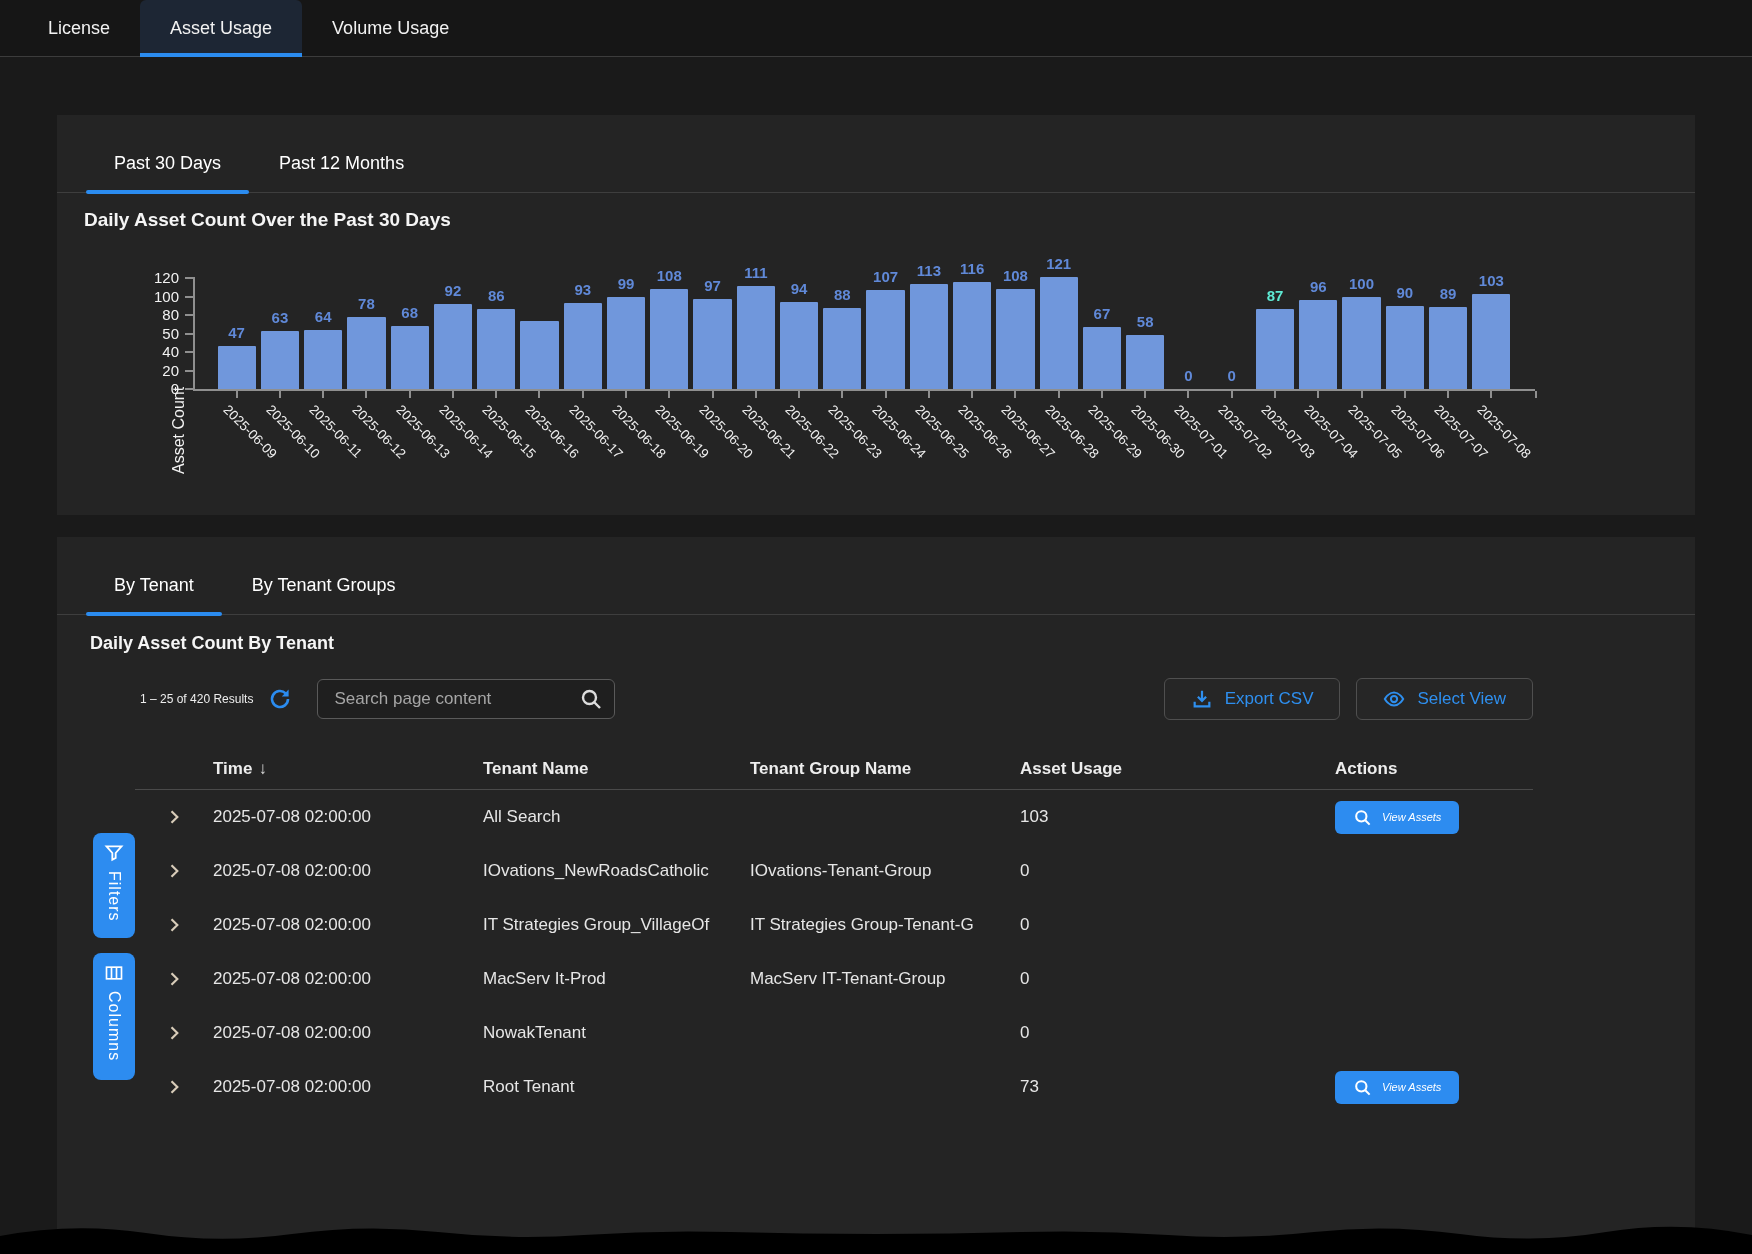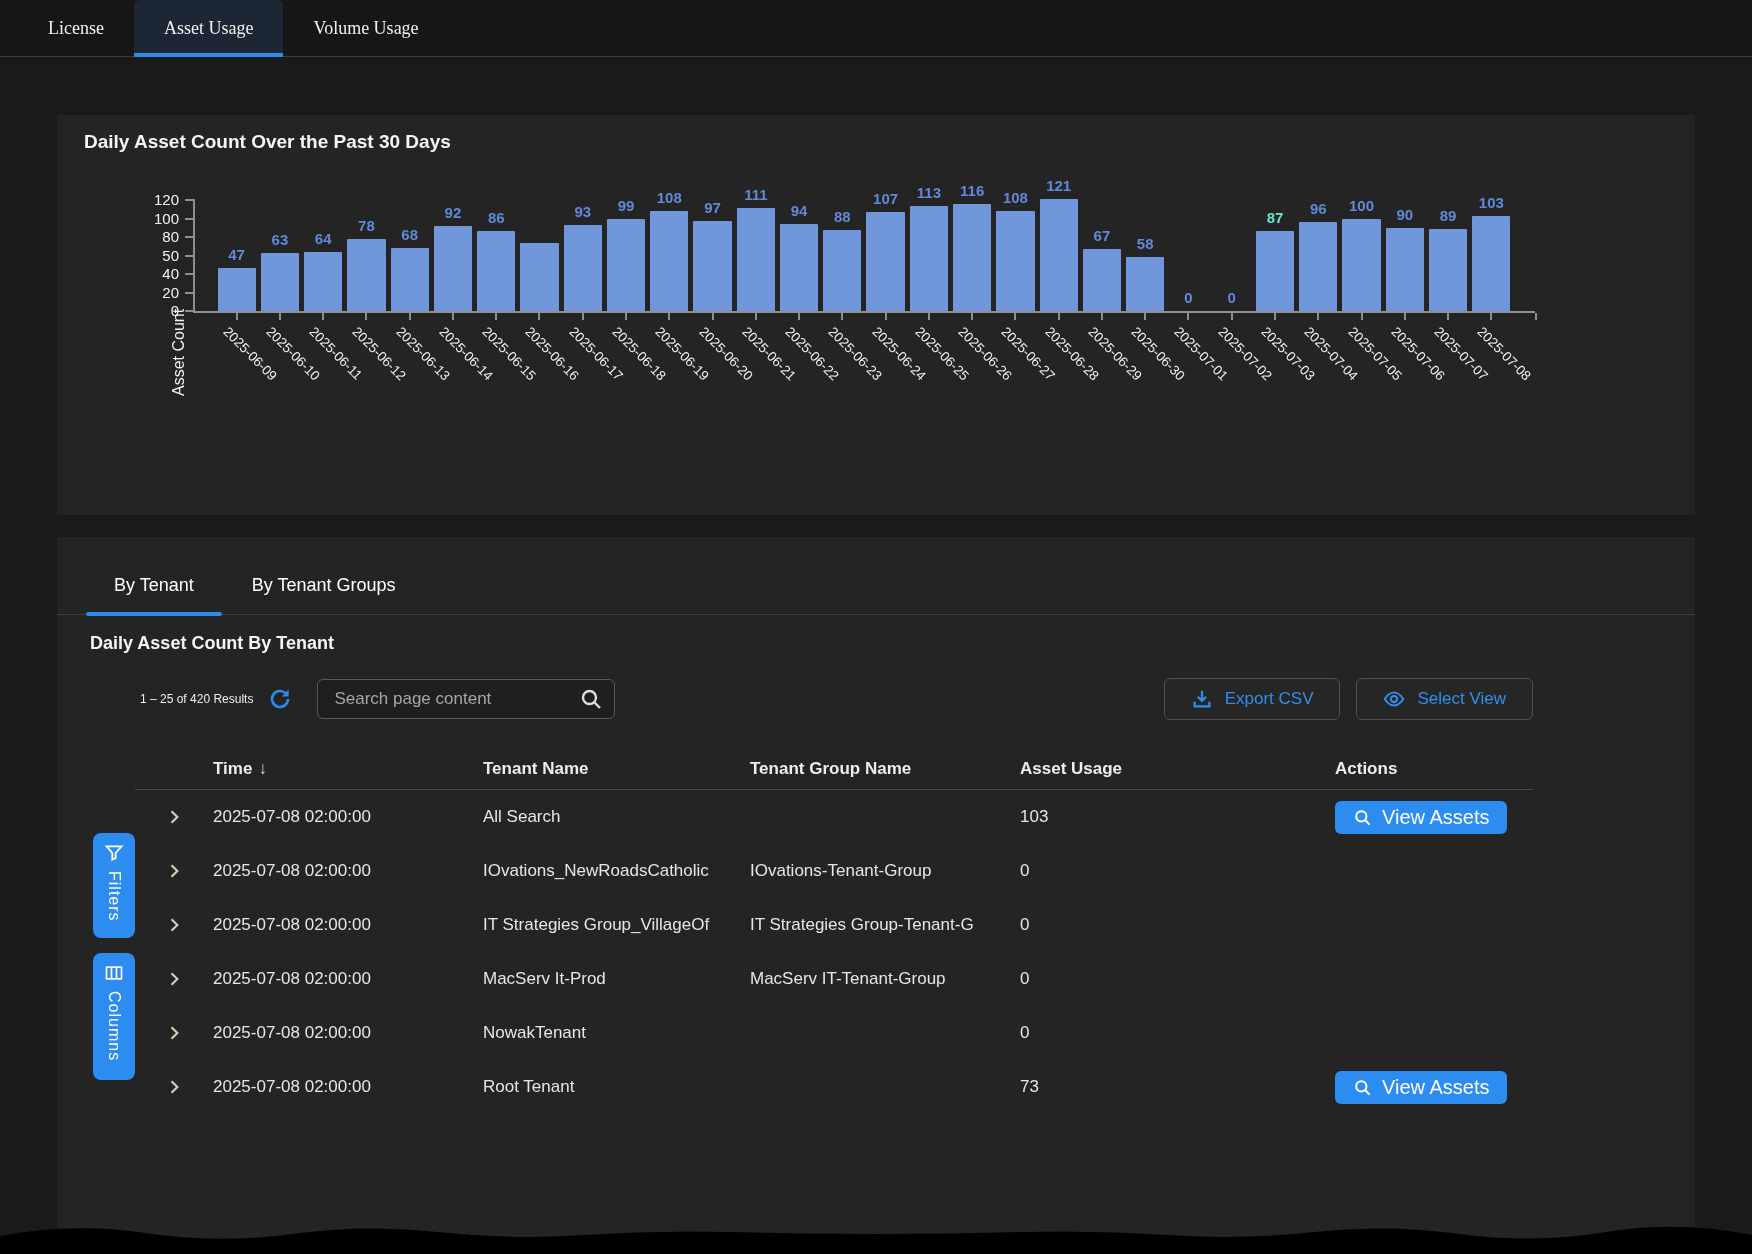--- a/index.html
+++ b/index.html
@@ -3,21 +3,21 @@
 <meta charset="utf-8">
 <style>
   * { box-sizing: border-box; margin: 0; padding: 0; }
   html,body { width:1752px; height:1254px; overflow:hidden; background:#1a1a1a;
     font-family:"Liberation Sans", sans-serif; color:#e8e8e8; }
 
   
   .topbar { height:57px; background:#161616; border-bottom:1px solid #3c3c3c;
     display:flex; align-items:stretch; padding-left:18px; position:relative; }
   .toptab { padding:2px 30px; display:flex; align-items:center; font-size:18px; color:#f2f2f2;
-    position:relative; cursor:pointer;font-family:Liberation Serif, serif; }
+    position:relative; cursor:pointer; }
   .toptab.active { background:#1d2634; border-radius:6px 6px 0 0; }
   .toptab.active::after { content:""; position:absolute; left:0; right:0; bottom:-1px;
     height:4px; background:#2b8cf0; }
 
   
   .card { background:#242424; margin-left:57px; width:1638px; }
   .chart-card { margin-top:58px; height:400px; overflow:hidden; }
   .table-card { margin-top:22px; min-height:720px; padding-bottom:40px; }
 
   
@@ -73,22 +73,22 @@
   .thead, .trow { display:grid; grid-template-columns:78px 270px 267px 270px 315px 1fr;
     align-items:center; }
   .thead { height:42px; border-bottom:1px solid #4a4a4a; font-weight:bold; font-size:17px; color:#ededed; }
   .th { cursor:pointer; }
   .sort-arrow { font-weight:normal; margin-left:6px; color:#dcdcdc; }
   .trow { height:54px; font-size:17px; color:#e6e6e6; }
   .cell { overflow:hidden; white-space:nowrap; padding-right:10px; }
   .chevron-cell { display:flex; justify-content:center; }
   .chevron { width:20px; height:20px; color:#d8ccb9; cursor:pointer; }
   .va-btn { display:inline-flex; align-items:center; gap:10px; height:33px; padding:0 18px;
-    background:#2d8cf0; color:#ffffff; border:none; border-radius:6px; font-size:20px;
-    cursor:pointer; font-family:"Liberation Sans", sans-serif; }
+    background:#2d8cf0; color:#ffffff; border:none; border-radius:6px; font-size:11px;
+    cursor:pointer; font-family:"Liberation Sans", sans-serif;font-style:italic; }
   .va-btn svg { width:19px; height:19px; }
 
   
   .rail { position:absolute; left:-42px; top:85px; width:42px; }
   .rail-btn { width:42px; background:#2d8cf0; border:none; border-radius:8px; color:#ffffff;
     display:flex; flex-direction:column; align-items:center; padding:10px 0 12px 0;
     cursor:pointer; font-family:"Liberation Sans", sans-serif; }
   .rail-btn svg { width:20px; height:20px; margin-bottom:8px; }
   .rail-btn .vtext { writing-mode:vertical-rl; font-size:16px; letter-spacing:1px; }
   .rail-btn + .rail-btn { margin-top:15px; }
@@ -99,20 +99,24 @@
 </head>
 <body>
 
 <header class="topbar">
   <div class="toptab">License</div>
   <div class="toptab active">Asset Usage</div>
   <div class="toptab">Volume Usage</div>
 </header>
 
 <section class="card chart-card">
+  <div class="inner-tabs">
+    <div class="inner-tab active">Past 30 Days</div>
+    <div class="inner-tab">Past 12 Months</div>
+  </div>
 
   <h2 class="chart-title">Daily Asset Count Over the Past 30 Days</h2>
 
   <div class="plot-region">
     <div class="y-axis-title">Asset Count</div>
     <div class="plot" id="plot">
       <div class="bars" id="bars">
           <div class="slot">
     <div class="bar" style="height: 43.475px; background: rgb(112, 151, 220);"></div>
     <div class="bar-value" style="bottom: 48.475px; color: rgb(96, 137, 216);">47</div>

